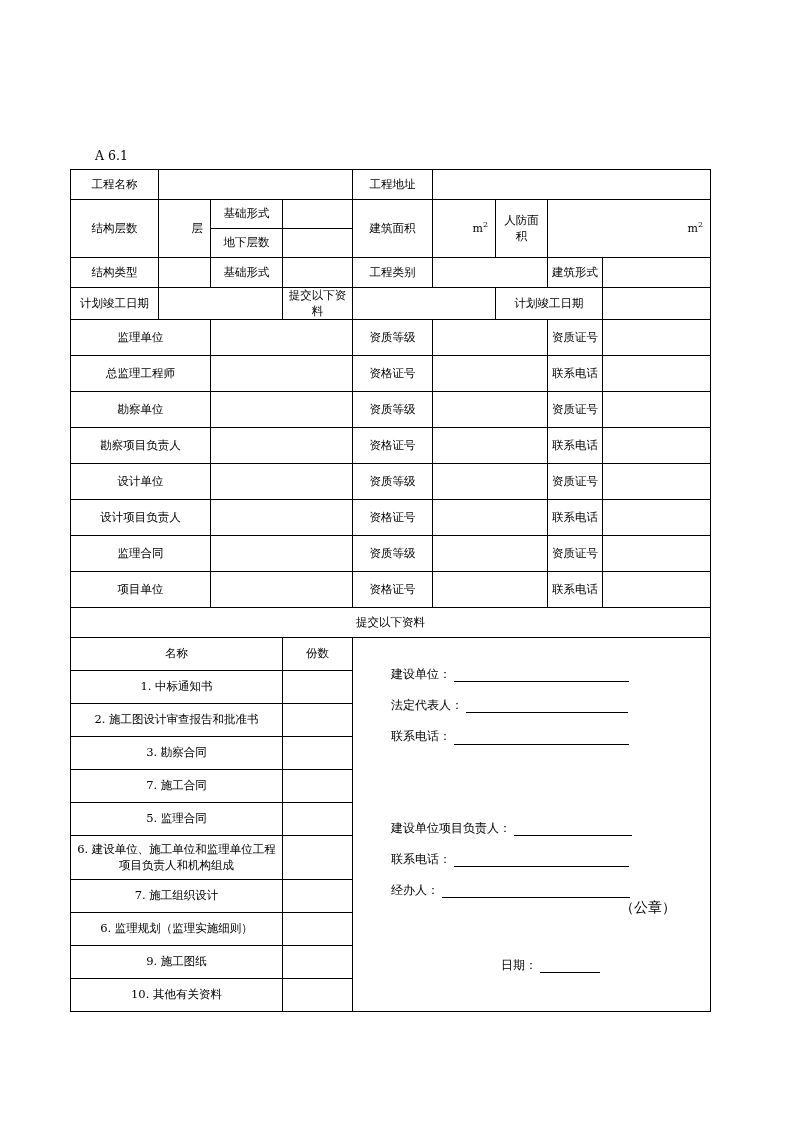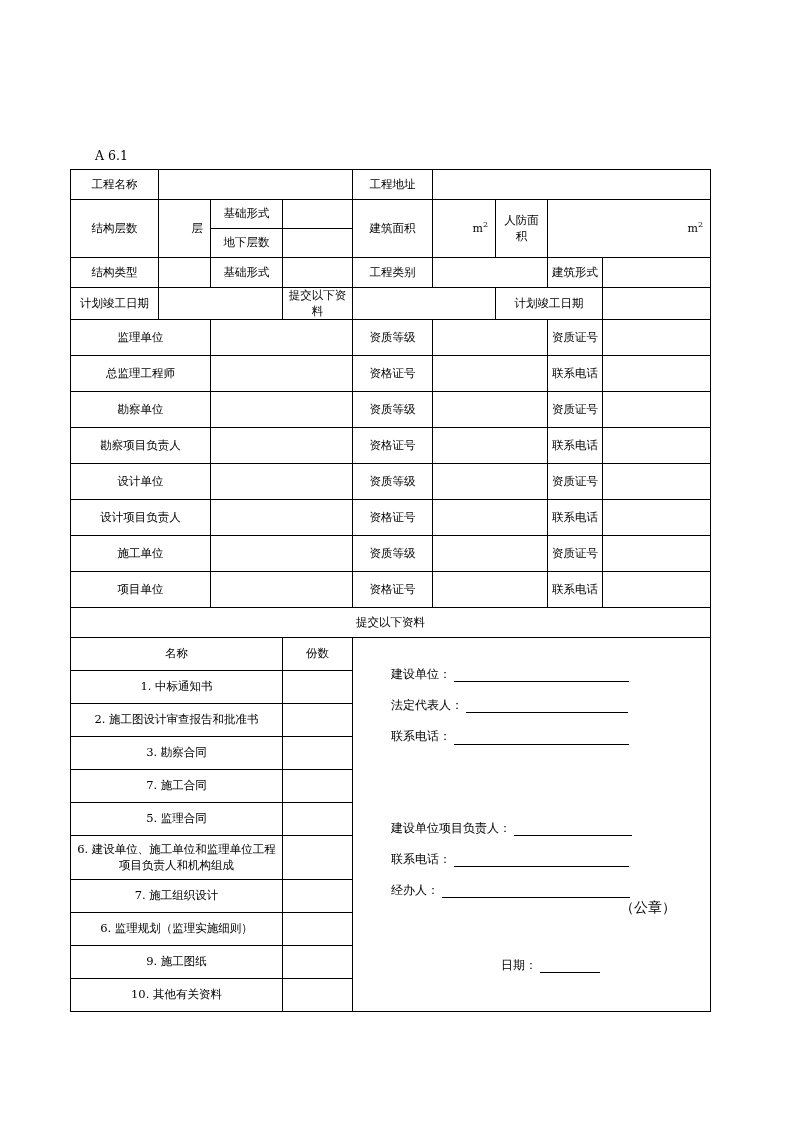--- a/index.html
+++ b/index.html
@@ -241,21 +241,21 @@
       </tr>
       <tr class="row-h36">
         <td colspan="2">设计项目负责人</td>
         <td class="blank" colspan="2"></td>
         <td>资格证号</td>
         <td class="blank" colspan="2"></td>
         <td>联系电话</td>
         <td class="blank"></td>
       </tr>
       <tr class="row-h36">
-        <td colspan="2">施工单位</td>
+        <td colspan="2">监理合同</td>
         <td class="blank" colspan="2"></td>
         <td>资质等级</td>
         <td class="blank" colspan="2"></td>
         <td>资质证号</td>
         <td class="blank"></td>
       </tr>
       <tr class="row-h36">
         <td colspan="2">项目单位</td>
         <td class="blank" colspan="2"></td>
         <td>资格证号</td>

